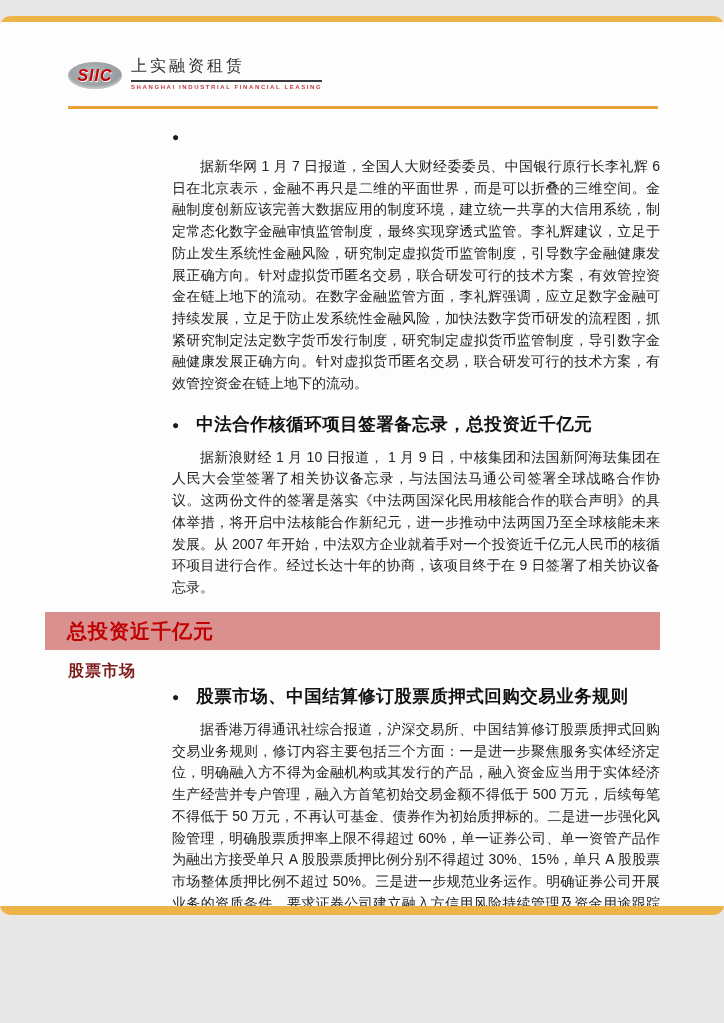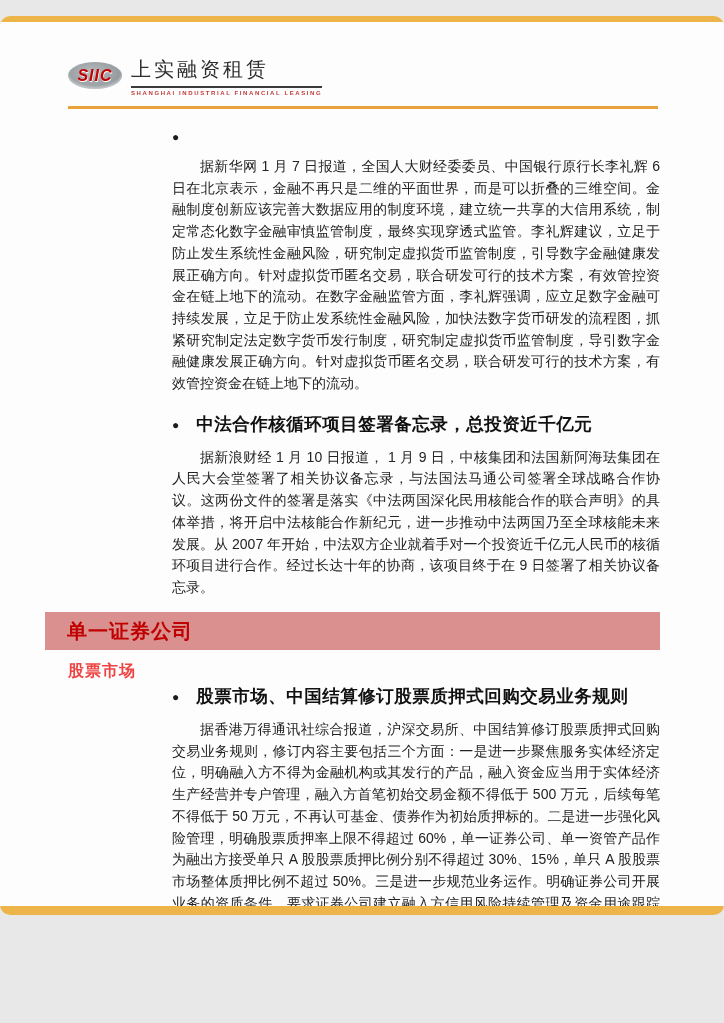--- a/index.html
+++ b/index.html
@@ -27,21 +27,21 @@
     display: flex; align-items: center; justify-content: center;
     box-shadow: inset 0 -2px 3px rgba(255,255,255,.5);
   }
   .logo-globe span {
     font-style: italic; font-weight: bold; font-size: 16px;
     color: #c40000; letter-spacing: 1px;
     text-shadow: 0.5px 0.5px 0 #fff;
   }
   .logo-text { margin-left: 9px; display: flex; flex-direction: column; }
   .logo-cn {
-    font-size: 20px; letter-spacing: 3px; color: #2e2e2e; font-weight: 500;
+    font-size: 16px; letter-spacing: 3px; color: #2e2e2e; font-weight: 500;
     padding-bottom: 3px; border-bottom: 2px solid #3a3a3a; white-space: nowrap;
   }
   .logo-en {
     margin-top: 2px; font-size: 6px; color: #c23a3a;
     letter-spacing: 1.6px; white-space: nowrap; font-weight: bold;
   }
 
   .header-rule { position: absolute; left: 68px; top: 90px; width: 590px; height: 3px; background: #eca23b; }
 
   
@@ -72,21 +72,21 @@
     position: absolute; left: 45px; top: 596px; width: 615px; height: 38px;
     background: #d9908f;
     display: flex; align-items: center;
   }
   .section-banner .banner-title {
     margin-left: 22px; font-size: 20px; font-weight: bold; color: #c00000; letter-spacing: 1px;
   }
 
   .subsection-title {
     position: absolute; left: 68px; top: 645px;
-    font-size: 16px; font-weight: bold; color: #ef4444; letter-spacing: 1px;
+    font-size: 16px; font-weight: bold; color: #7f1d1d; letter-spacing: 1px;
   }
 
   .page-number {
     position: absolute; left: 0; top: 946px; width: 100%;
     text-align: center; font-size: 11px; font-weight: bold; color: #222;
     font-family: "DejaVu Sans Mono", monospace;
     letter-spacing: 1px;
   }
 </style>
 </head>
@@ -116,21 +116,21 @@
     <div class="article-body">据新华网 1 月 7 日报道，全国人大财经委委员、中国银行原行长李礼辉 6 日在北京表示，金融不再只是二维的平面世界，而是可以折叠的三维空间。金融制度创新应该完善大数据应用的制度环境，建立统一共享的大信用系统，制定常态化数字金融审慎监管制度，最终实现穿透式监管。李礼辉建议，立足于防止发生系统性金融风险，研究制定虚拟货币监管制度，引导数字金融健康发展正确方向。针对虚拟货币匿名交易，联合研发可行的技术方案，有效管控资金在链上地下的流动。在数字金融监管方面，李礼辉强调，应立足数字金融可持续发展，立足于防止发系统性金融风险，加快法数字货币研发的流程图，抓紧研究制定法定数字货币发行制度，研究制定虚拟货币监管制度，导引数字金融健康发展正确方向。针对虚拟货币匿名交易，联合研发可行的技术方案，有效管控资金在链上地下的流动。</div>
 
     <div class="article-heading gap-lg">
       <span class="bullet">●</span>
       <span class="title">中法合作核循环项目签署备忘录，总投资近千亿元</span>
     </div>
     <div class="article-body">据新浪财经 1 月 10 日报道， 1 月 9 日，中核集团和法国新阿海珐集团在人民大会堂签署了相关协议备忘录，与法国法马通公司签署全球战略合作协议。这两份文件的签署是落实《中法两国深化民用核能合作的联合声明》的具体举措，将开启中法核能合作新纪元，进一步推动中法两国乃至全球核能未来发展。从 2007 年开始，中法双方企业就着手对一个投资近千亿元人民币的核循环项目进行合作。经过长达十年的协商，该项目终于在 9 日签署了相关协议备忘录。</div>
   </div>
 
   <div class="section-banner">
-    <span class="banner-title">单一证券公司</span>
+    <span class="banner-title">总投资近千亿元</span>
   </div>
 
   <div class="subsection-title">股票市场</div>
 
   <div class="col col-2">
     <div class="article-heading" style="margin-top:0">
       <span class="bullet">●</span>
       <span class="title">股票市场、中国结算修订股票质押式回购交易业务规则</span>
     </div>
     <div class="article-body tight">据香港万得通讯社综合报道，沪深交易所、中国结算修订股票质押式回购交易业务规则，修订内容主要包括三个方面：一是进一步聚焦服务实体经济定位，明确融入方不得为金融机构或其发行的产品，融入资金应当用于实体经济生产经营并专户管理，融入方首笔初始交易金额不得低于 500 万元，后续每笔不得低于 50 万元，不再认可基金、债券作为初始质押标的。二是进一步强化风险管理，明确股票质押率上限不得超过 60%，单一证券公司、单一资管产品作为融出方接受单只 A 股股票质押比例分别不得超过 30%、15%，单只 A 股股票市场整体质押比例不超过 50%。三是进一步规范业务运作。明确证券公司开展业务的资质条件，要求证券公司建立融入方信用风险持续管理及资金用途跟踪管理机制。经中国证监会批准，上交所、深交所分别与中国证券登记结算有限责任公司（以下简称“中国结算”），对《股票质押式回购交易及登记结算业务办法（试行）》（以下简称《业务办法（试行）》）进行了修订，于 2018 年 1</div>

